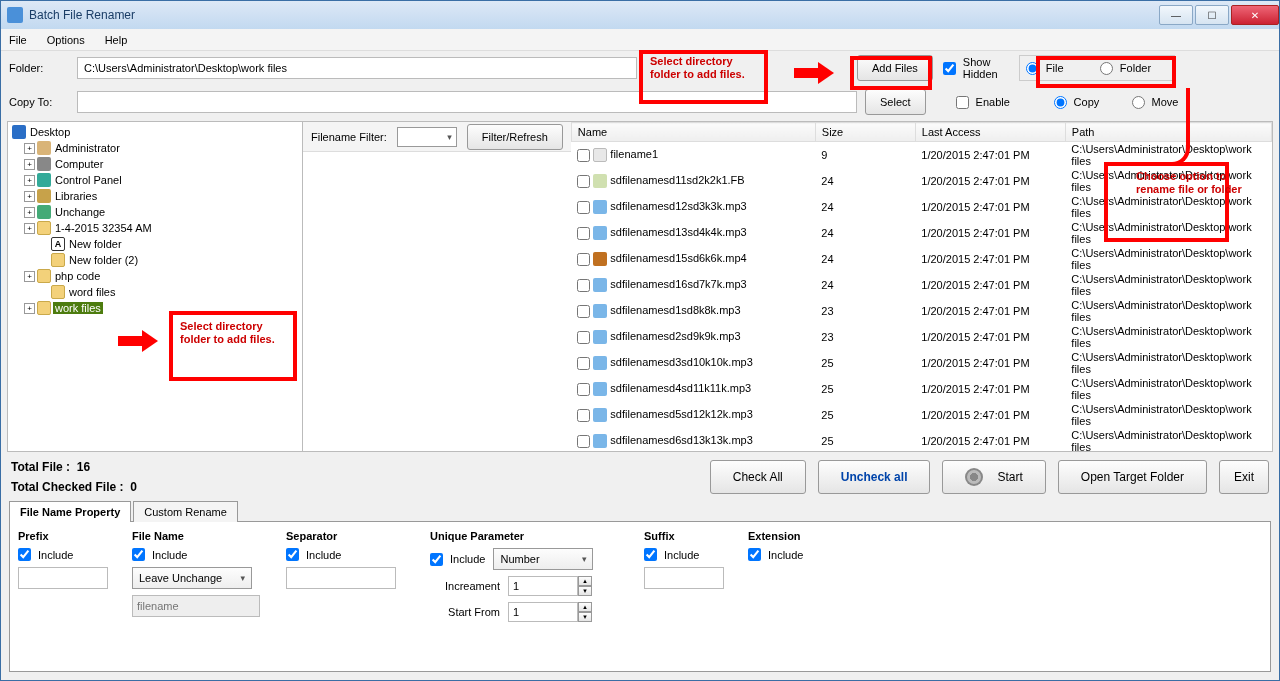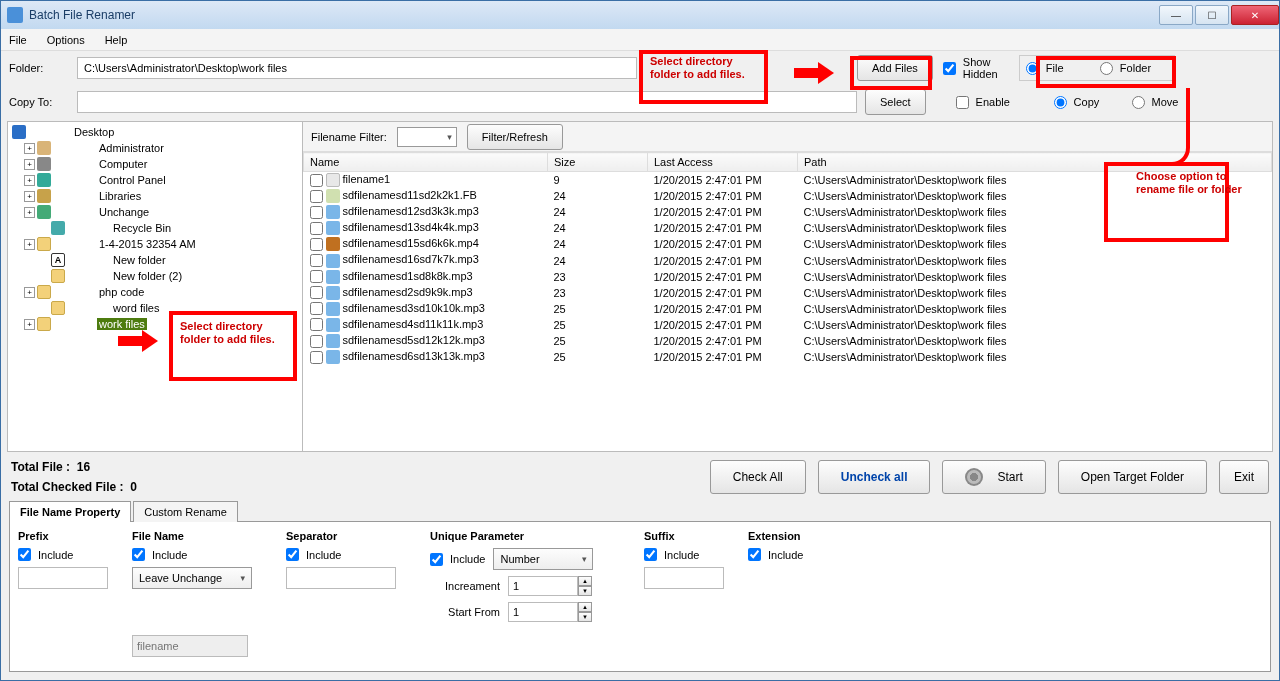--- a/index.html
+++ b/index.html
@@ -37,25 +37,25 @@
 .ico.desktop-ico { background: #2a6ec6; }
 .ico.user-ico { background: #d9b478; }
 .ico.computer-ico { background: #888; }
 .ico.panel-ico { background: #3a9; }
 .ico.lib-ico { background: #c7a24a; }
 .ico.net-ico { background: #4a7; }
 .ico.recycle-ico { background: #4aa; }
 .ico.folder-ico { background: #f3d17a; border: 1px solid #caa94a; }
 .ico.a-ico { background: #fff; border: 1px solid #333; font-size: 9px; font-weight: bold; display:flex; align-items:center; justify-content:center; }
 .tree-node.sel span.lbl { background: #4d7c0f; color: #fff; padding: 0 2px; }
-.tree-node .lbl { padding: 0 2px; margin-left: 44px; }
+.tree-node .lbl { padding: 0 2px; }
 .ind1 { padding-left: 14px; }
 .ind2 { padding-left: 28px; }
 
-.filepanel { flex: 1; display: flex; flex-direction: column; background: #fff; }
+.filepanel { flex: 1; display: flex; flex-direction: row; background: #fff; }
 .filter-row { height: 30px; display: flex; align-items: center; gap: 10px; padding: 0 8px; border-bottom: 1px solid #ddd; background:#f4f4f4; }
 .combo { width: 60px; height: 20px; border: 1px solid #999; background: #fff; display: flex; align-items: center; justify-content: flex-end; padding:0 4px; }
 .combo::after { content: "▾"; font-size: 9px; color: #555; }
 .table-wrap { flex: 1; overflow-y: scroll; position: relative; }
 table.filelist { width: 100%; border-collapse: collapse; }
 table.filelist th { text-align: left; font-weight: normal; background: linear-gradient(#fbfbfb,#eee); border: 1px solid #ddd; padding: 3px 6px; position: sticky; top: 0; }
 table.filelist td { padding: 1px 6px; border-bottom: 0; }
 .rowico { display: inline-block; width: 14px; height: 14px; vertical-align: middle; margin-right: 3px; border-radius: 2px; }
 .rowico.txt { background: #e8e8e8; border: 1px solid #bbb; }
 .rowico.fb { background: #d0e0b0; }
@@ -177,25 +177,20 @@
           <div class="tree-node ind1">
             <span class="exp">+</span>
             <span class="ico lib-ico"></span>
             <span class="lbl">Libraries</span>
           </div>
           <div class="tree-node ind1">
             <span class="exp">+</span>
             <span class="ico net-ico"></span>
             <span class="lbl">Unchange</span>
           </div>
-          <div class="tree-node ind2">
-            <span class="blank"></span>
-            <span class="ico recycle-ico"></span>
-            <span class="lbl">Recycle Bin</span>
-          </div>
           <div class="tree-node ind1">
             <span class="exp">+</span>
             <span class="ico folder-ico"></span>
             <span class="lbl">1-4-2015 32354 AM</span>
           </div>
           <div class="tree-node ind2">
             <span class="blank"></span>
             <span class="ico a-ico">A</span>
             <span class="lbl">New folder</span>
           </div>
@@ -353,21 +348,21 @@
     <div class="group" style="width:140px">
       <div class="gtitle">File Name</div>
       <div class="body">
         <label class="chkline">
             <input type="checkbox" class="chk" checked="" style="">
             <span>Include</span>
           </label>
         <div class="combo-wide">
             <span>Leave Unchange</span>
           </div>
-        <input class="smallfield gray" style="width: 116px; margin-top: 40px;" placeholder="filename">
+        <input class="smallfield gray" style="width: 128px;" placeholder="filename">
       </div>
     </div>
     <div class="group" style="width:130px">
       <div class="gtitle">Separator</div>
       <div class="body">
         <label class="chkline">
             <input type="checkbox" class="chk" checked="" style="">
             <span>Include</span>
           </label>
         <input class="smallfield" style="width: 110px;">

